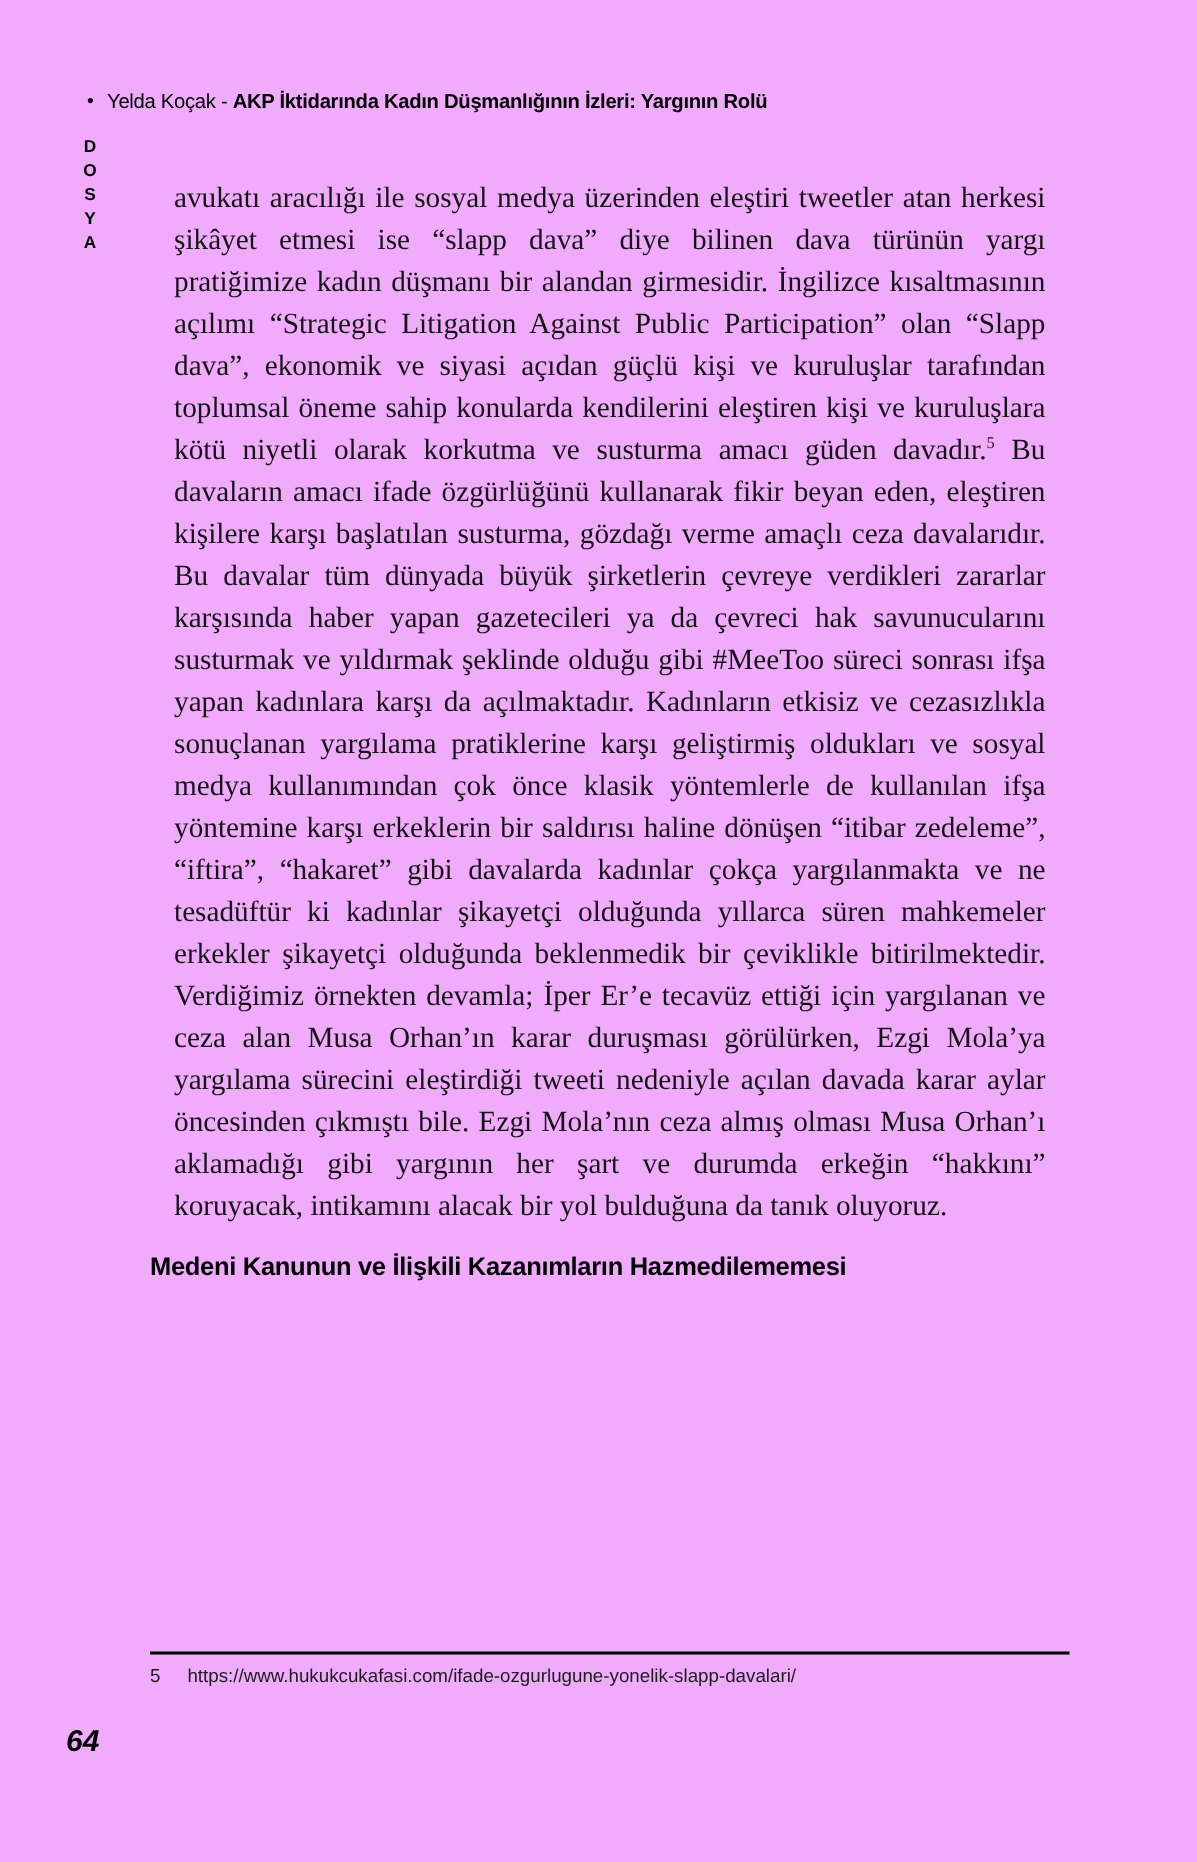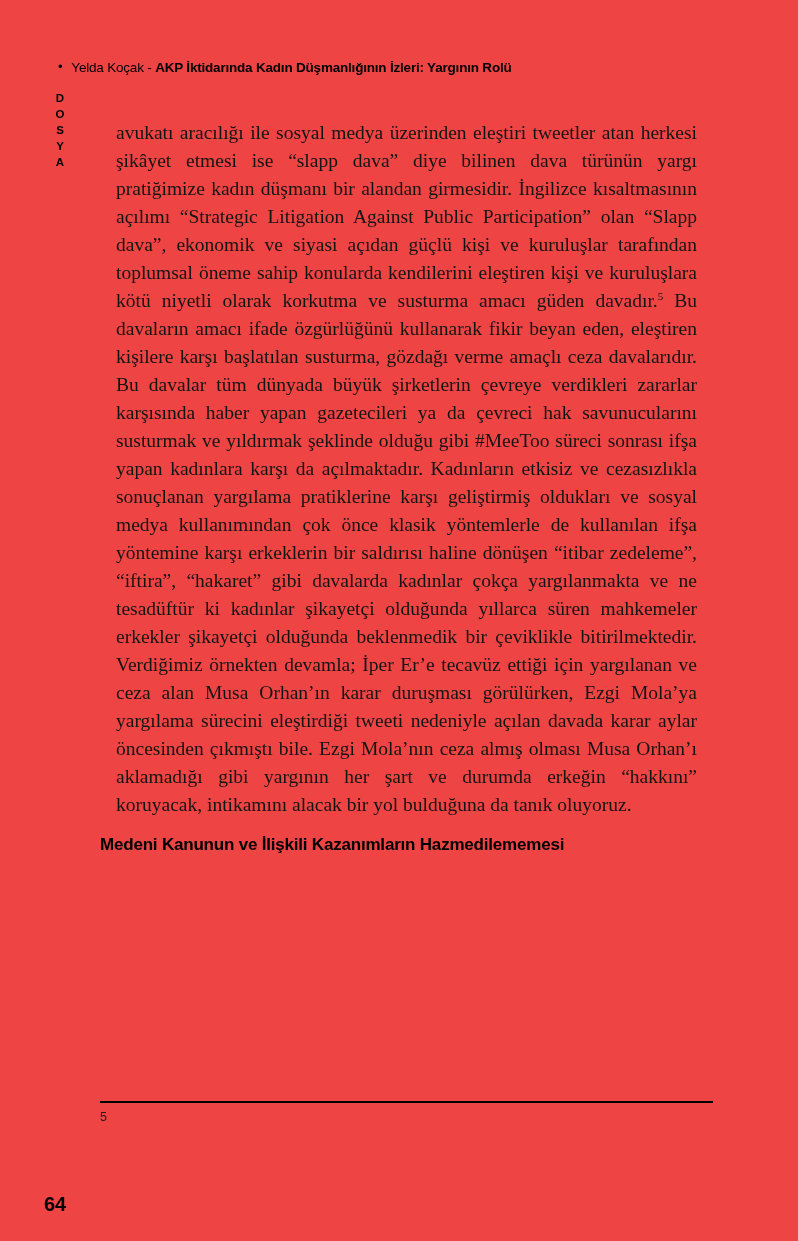--- a/index.html
+++ b/index.html
@@ -4,21 +4,21 @@
 <style>
   html, body {
     margin: 0;
     padding: 0;
     background: #e8e8e8;
   }
   .page {
     position: relative;
     width: 798px;
     height: 1241px;
-    background: #ef4444;
+    background: #f0abfc;
     color: #141414;
     font-family: "Liberation Serif", serif;
     overflow: hidden;
     margin: 0 auto;
   }
   .running-head {
     position: absolute;
     left: 58px;
     top: 60px;
     width: 700px;
@@ -92,25 +92,26 @@
   .footnote-row {
     display: flex;
     gap: 18px;
     font-family: "Liberation Sans", sans-serif;
     font-size: 12.5px;
     color: #1c1c1c;
   }
   .page-number {
     position: absolute;
     left: 44px;
-    top: 1193px;
+    top: 1150px;
     font-family: "Liberation Sans", sans-serif;
     font-weight: bold;
     font-size: 20px;
     color: #000000;
+    font-style: italic;
   }
 </style>
 </head>
 <body>
 
 <div class="page">
 
   <div class="running-head">
     <span class="bullet">•</span><span class="author">Yelda Koçak - </span><span class="title">AKP İktidarında Kadın Düşmanlığının İzleri: Yargının Rolü</span>
   </div>
@@ -121,18 +122,19 @@
     <p class="body-p"><span>avukatı aracılığı ile sosyal medya üzerinden eleştiri tweetler atan herkesi şikâyet etmesi ise “slapp dava” diye bilinen dava türünün yargı pratiğimize kadın düşmanı bir alandan girmesidir. İngilizce kısaltmasının açılımı “Strategic Litigation Against Public Participation” olan “Slapp dava”, ekonomik ve siyasi açıdan güçlü kişi ve kuruluşlar tarafından toplumsal öneme sahip konularda kendilerini eleştiren kişi ve kuruluşlara kötü niyetli olarak korkutma ve susturma amacı güden davadır.</span><sup>5</sup><span> Bu davaların amacı ifade özgürlüğünü kullanarak fikir beyan eden, eleştiren kişilere karşı başlatılan susturma, gözdağı verme amaçlı ceza davalarıdır. Bu davalar tüm dünyada büyük şirketlerin çevreye verdikleri zararlar karşısında haber yapan gazetecileri ya da çevreci hak savunucularını susturmak ve yıldırmak şeklinde olduğu gibi #MeeToo süreci sonrası ifşa yapan kadınlara karşı da açılmaktadır. Kadınların etkisiz ve cezasızlıkla sonuçlanan yargılama pratiklerine karşı geliştirmiş oldukları ve sosyal medya kullanımından çok önce klasik yöntemlerle de kullanılan ifşa yöntemine karşı erkeklerin bir saldırısı haline dönüşen “itibar zedeleme”, “iftira”, “hakaret” gibi davalarda kadınlar çokça yargılanmakta ve ne tesadüftür ki kadınlar şikayetçi olduğunda yıllarca süren mahkemeler erkekler şikayetçi olduğunda beklenmedik bir çeviklikle bitirilmektedir. Verdiğimiz örnekten devamla; İper Er’e tecavüz ettiği için yargılanan ve ceza alan Musa Orhan’ın karar duruşması görülürken, Ezgi Mola’ya yargılama sürecini eleştirdiği tweeti nedeniyle açılan davada karar aylar öncesinden çıkmıştı bile. Ezgi Mola’nın ceza almış olması Musa Orhan’ı aklamadığı gibi yargının her şart ve durumda erkeğin “hakkını” koruyacak, intikamını alacak bir yol bulduğuna da tanık oluyoruz.</span></p>
 
     <h2 class="subhead">Medeni Kanunun ve İlişkili Kazanımların Hazmedilememesi</h2>
 
   </div>
 
   <div class="foot-block">
     <div class="foot-rule"></div>
     <div class="footnote-row">
       <span class="fn-num">5</span>
+      <span class="fn-text">https://www.hukukcukafasi.com/ifade-ozgurlugune-yonelik-slapp-davalari/</span>
     </div>
   </div>
 
   <div class="page-number">64</div>
 
 </div>
 
 </body></html>

